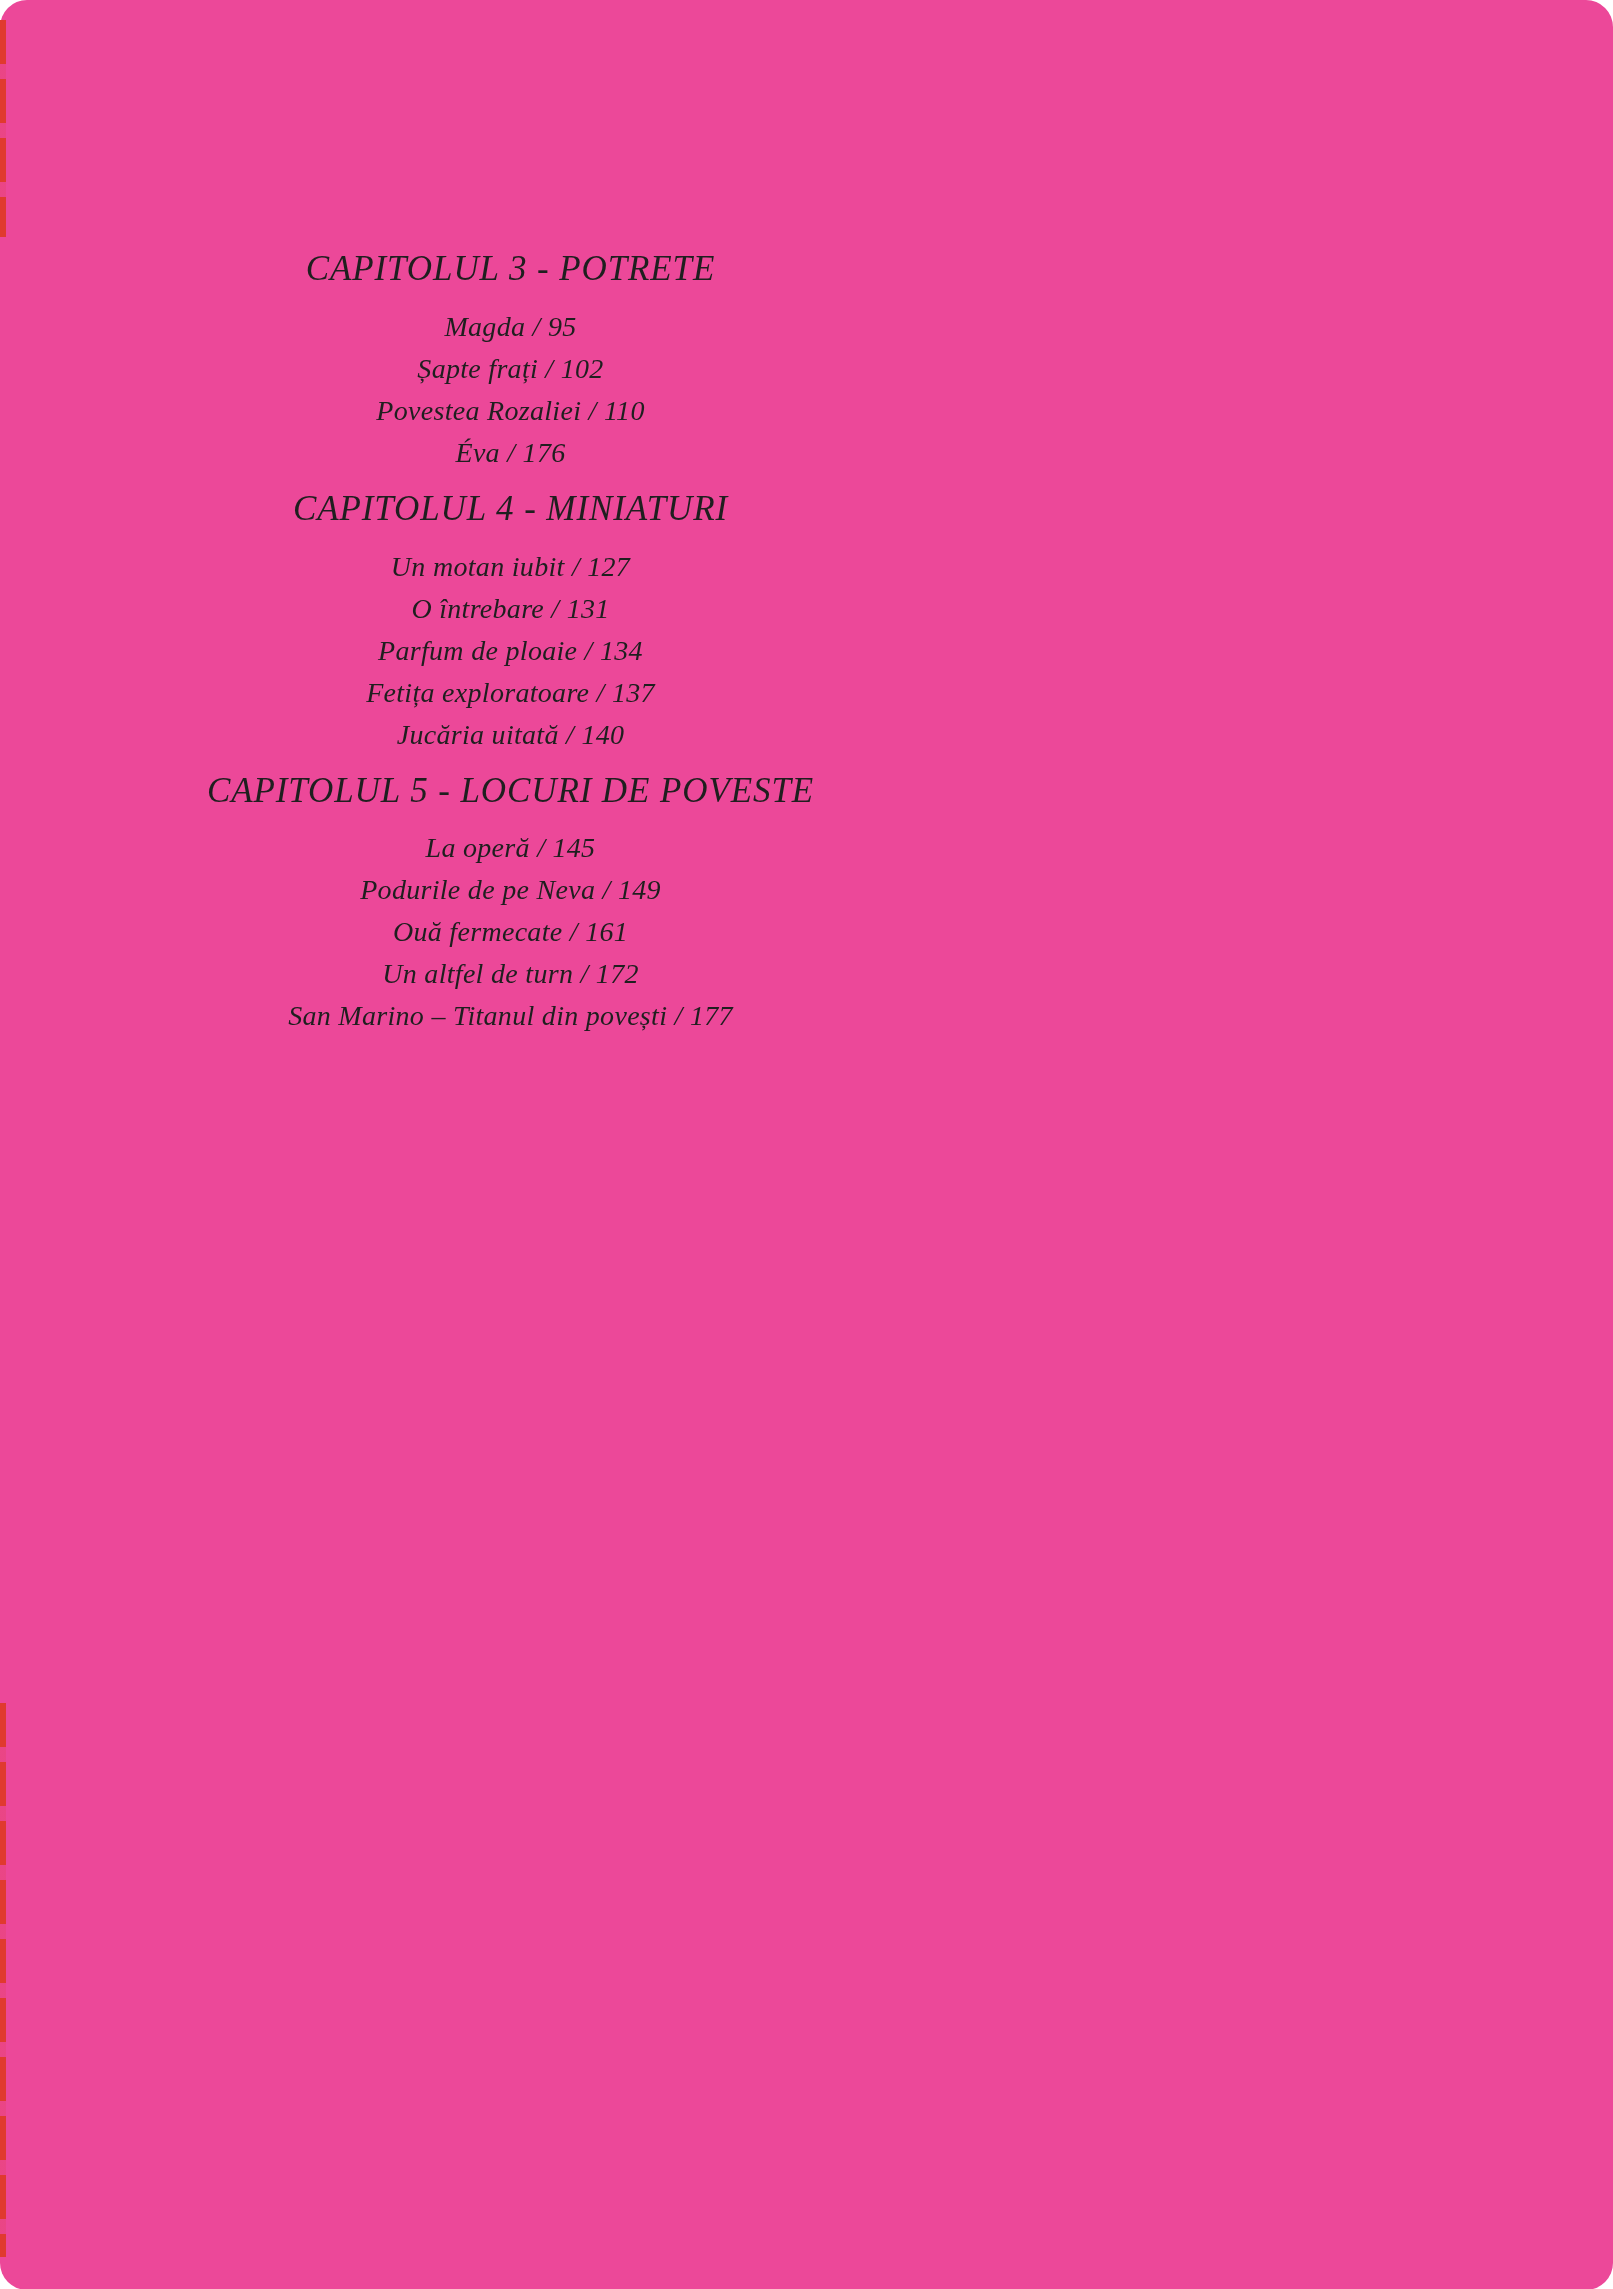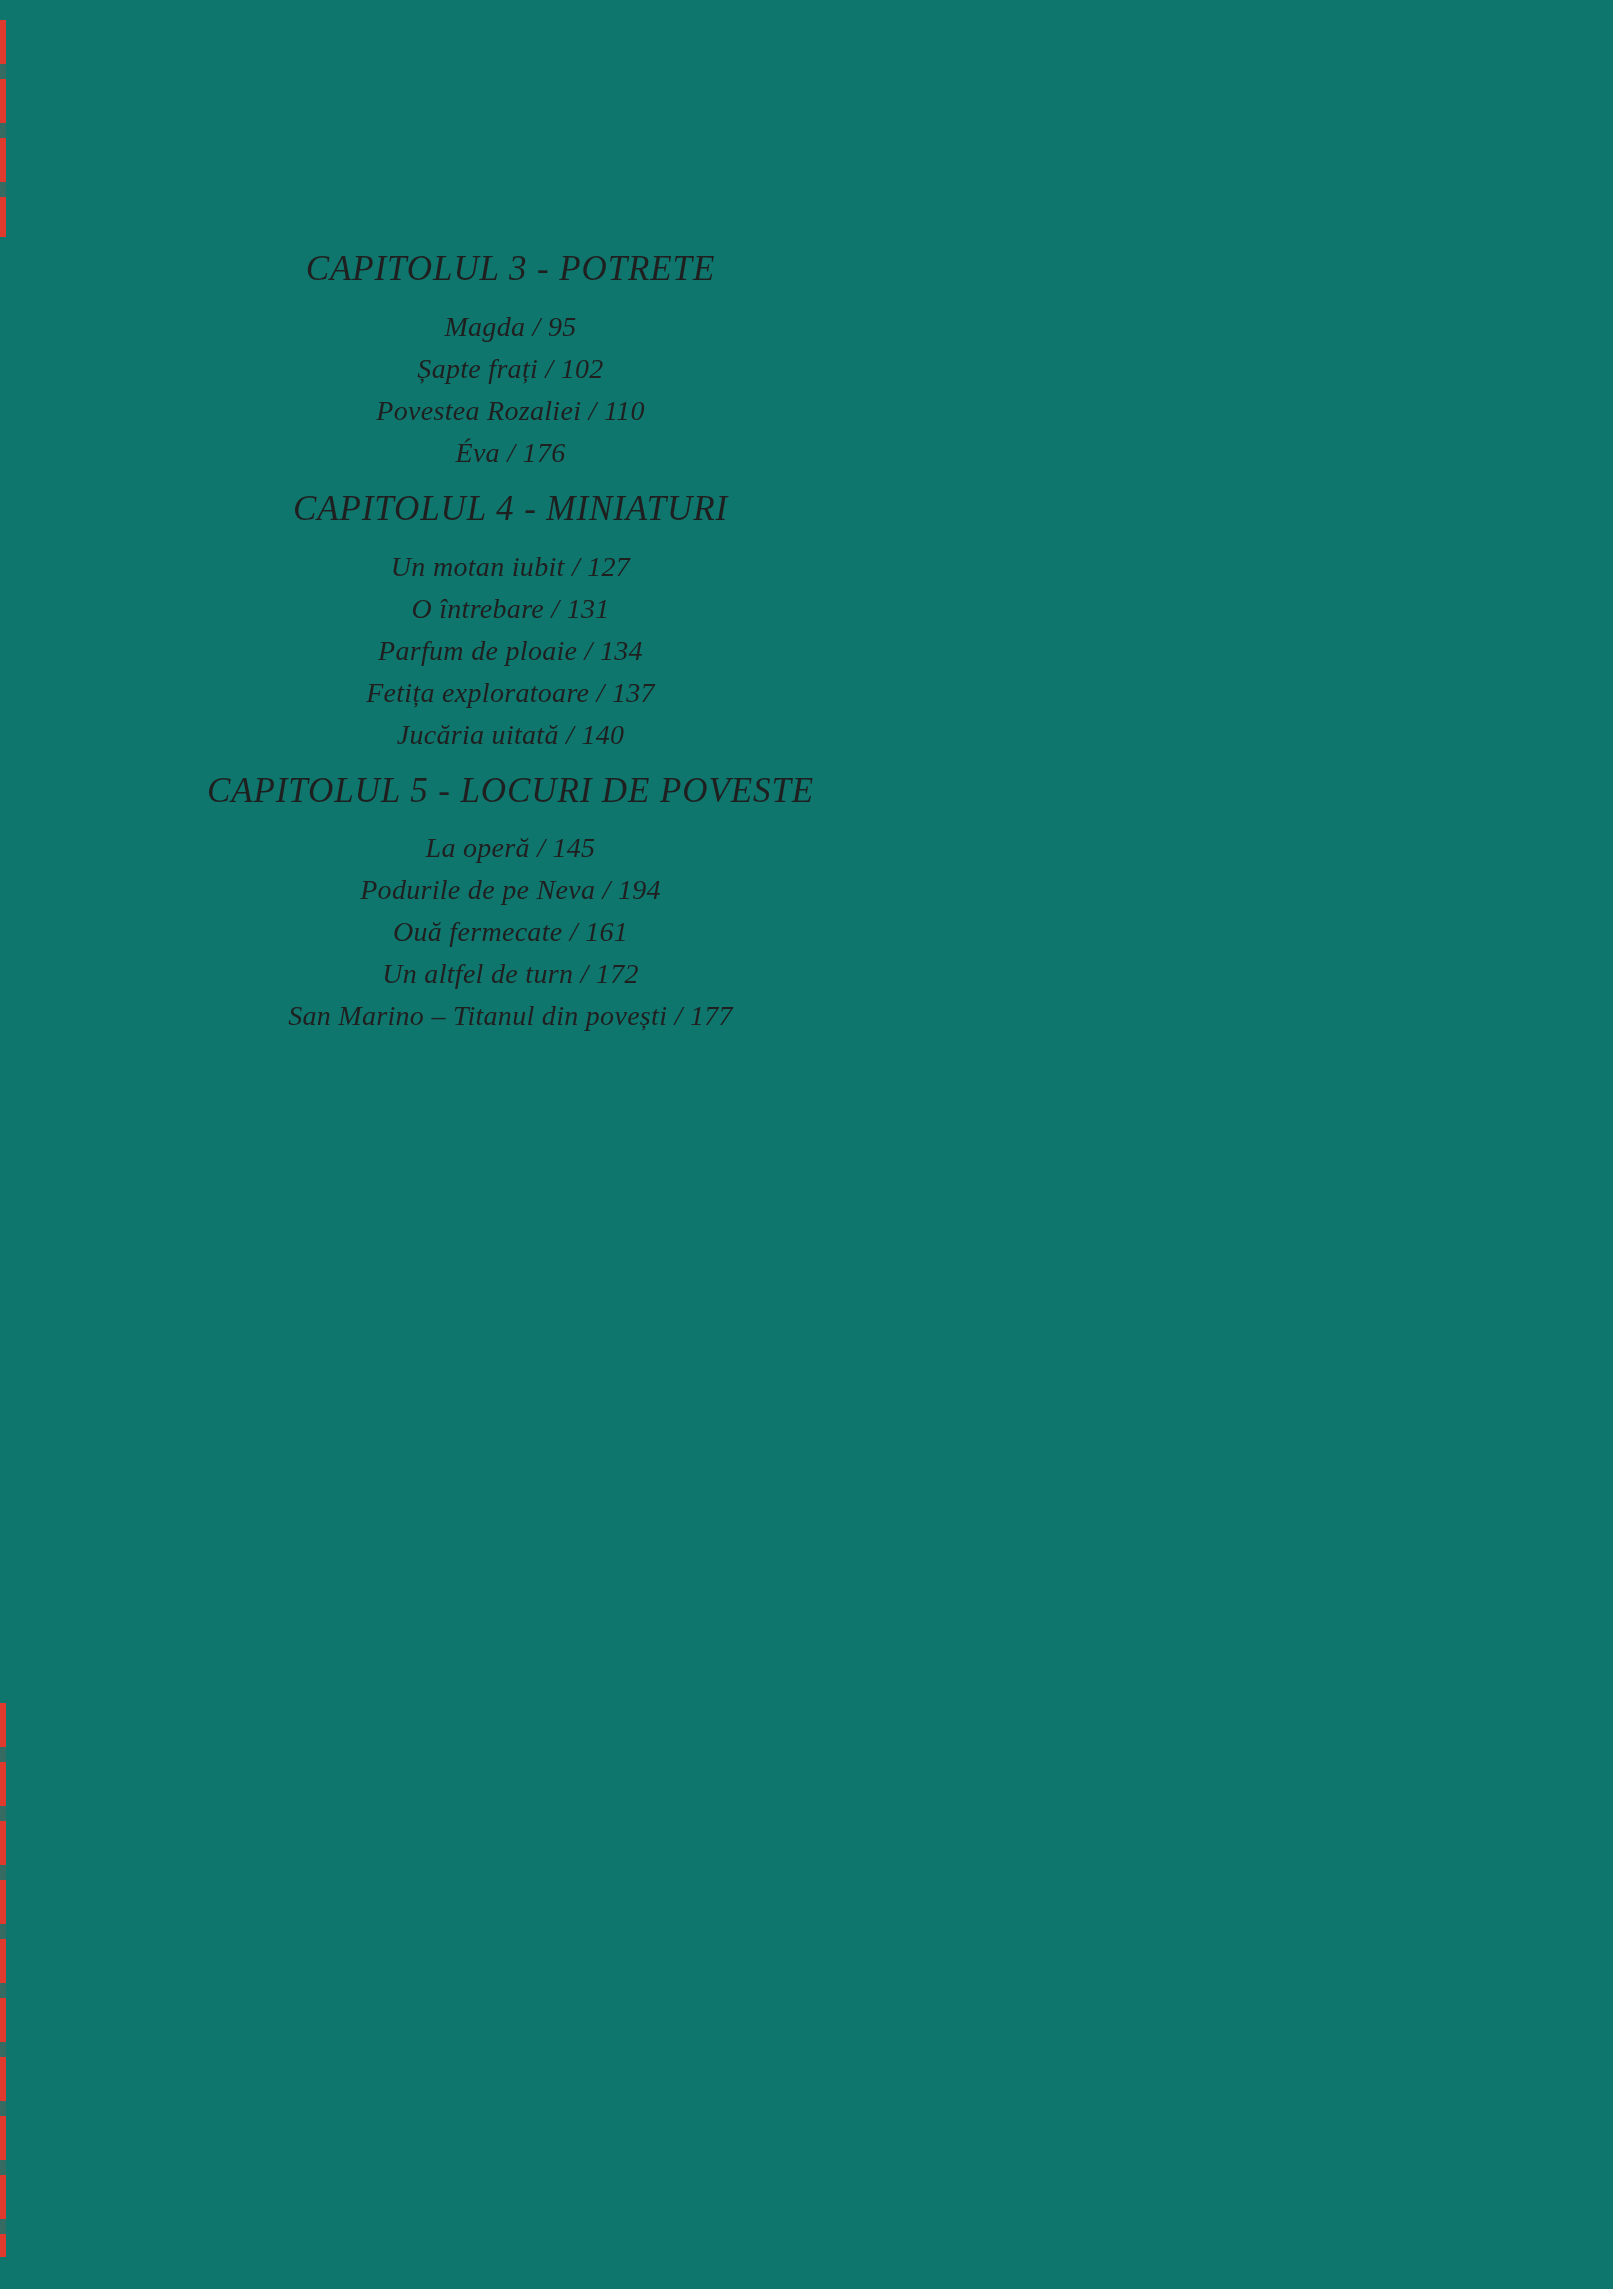--- a/index.html
+++ b/index.html
@@ -10,21 +10,22 @@
   body {
     width: 1613px;
     height: 2290px;
     position: relative;
     font-family: "Liberation Serif", serif;
     overflow: hidden;
   }
   .page {
     position: absolute;
     inset: 0;
-    background: #0f766e;
+    background: #ec4899;
+    border-radius: 27px;
   }
   
   .red-strip {
     position: absolute;
     left: 0;
     width: 5.5px;
     background: repeating-linear-gradient(
       to bottom,
       #e03a2f 0px 44px,
       rgba(224, 58, 47, 0.18) 44px 59px
@@ -78,20 +79,20 @@
 
     <h2 class="chapter-title">CAPITOLUL 4 - MINIATURI</h2>
     <div class="entry">Un motan iubit / 127</div>
     <div class="entry">O întrebare / 131</div>
     <div class="entry">Parfum de ploaie / 134</div>
     <div class="entry">Fetița exploratoare / 137</div>
     <div class="entry">Jucăria uitată / 140</div>
 
     <h2 class="chapter-title">CAPITOLUL 5 - LOCURI DE POVESTE</h2>
     <div class="entry">La operă / 145</div>
-    <div class="entry">Podurile de pe Neva / 194</div>
+    <div class="entry">Podurile de pe Neva / 149</div>
     <div class="entry">Ouă fermecate / 161</div>
     <div class="entry">Un altfel de turn / 172</div>
     <div class="entry">San Marino – Titanul din povești / 177</div>
 
   </main>
 </div>
 
 
 </body></html>

